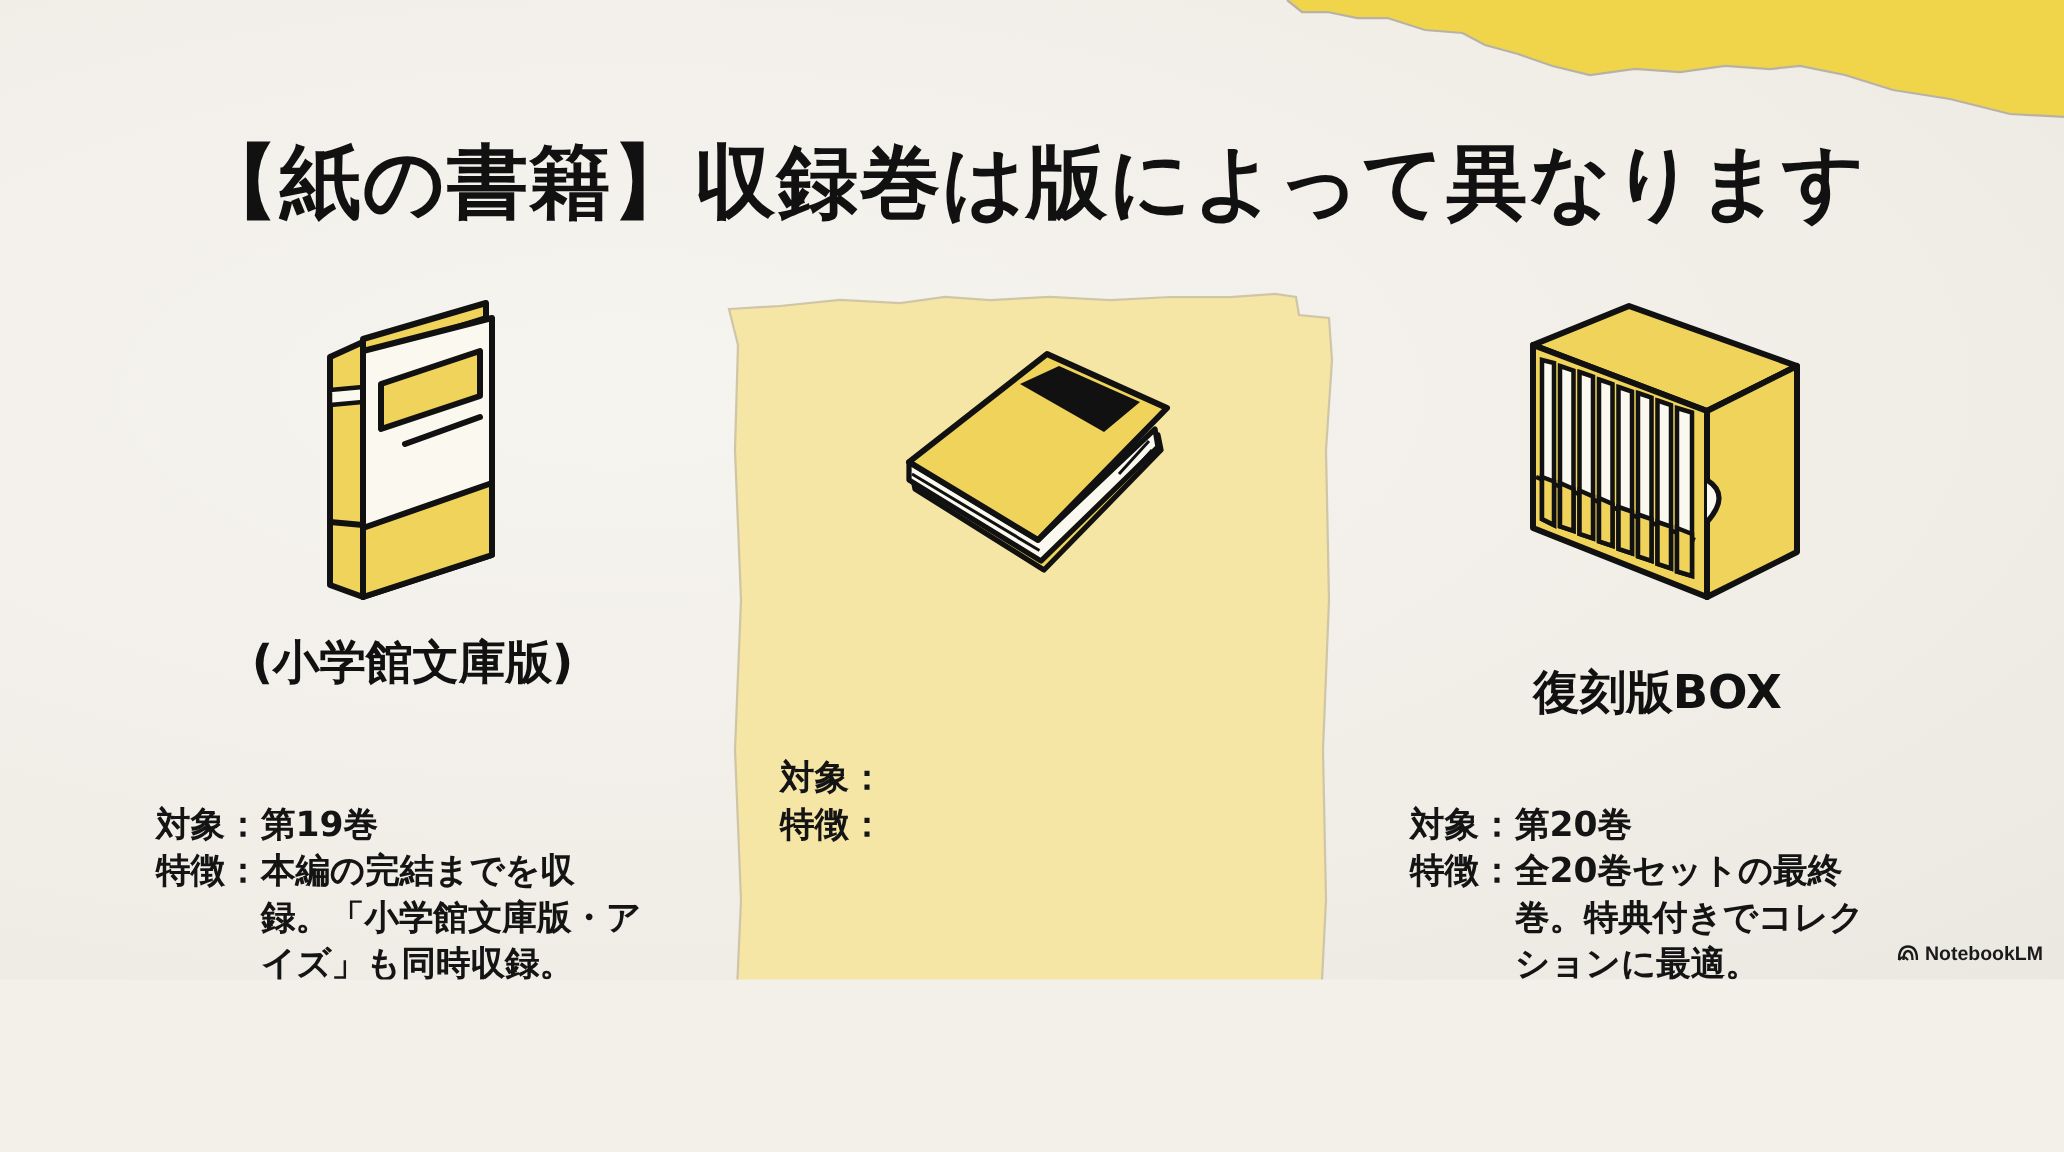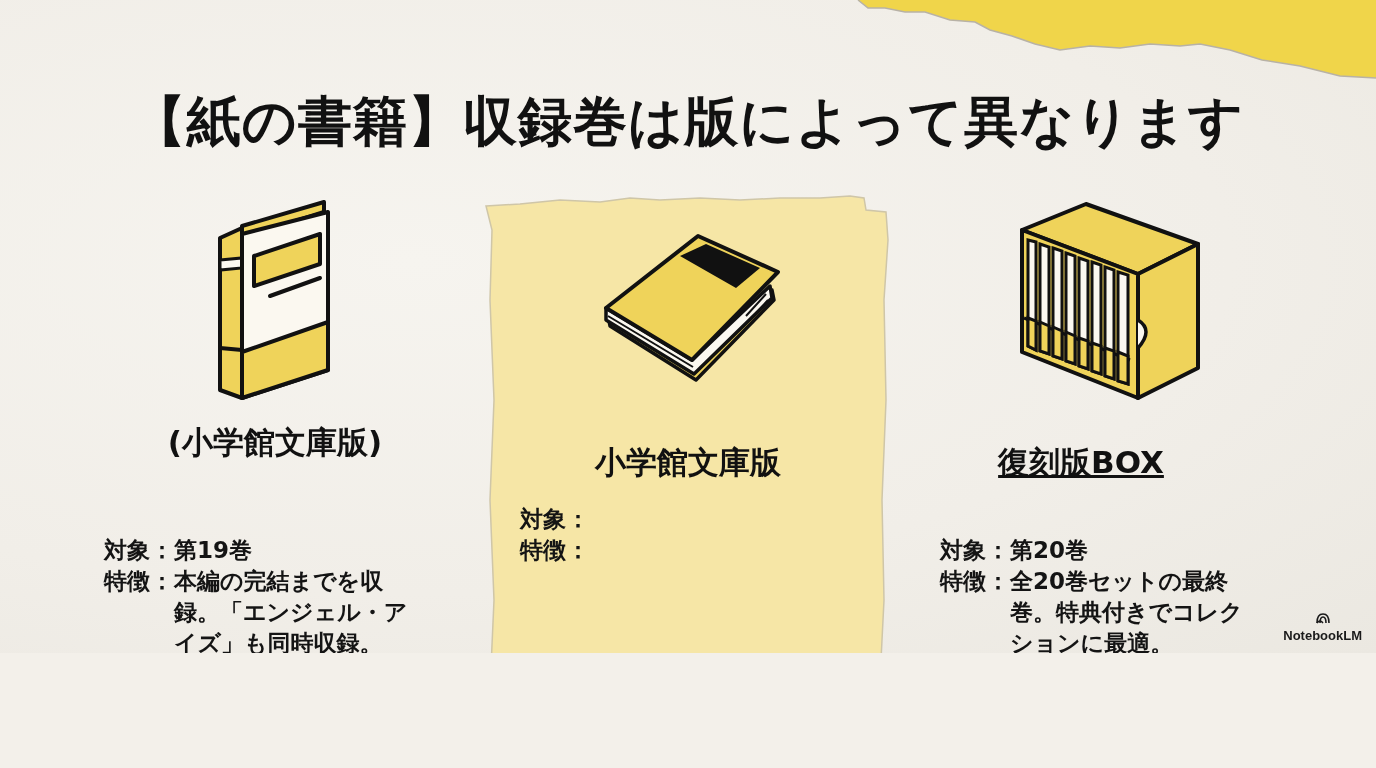--- a/index.html
+++ b/index.html
@@ -21,21 +21,21 @@
       position: absolute; font-size: 31px; font-weight: bold; line-height: 44px;
       text-align: center; color: #111; white-space: nowrap;
     }
     .details { position: absolute; font-size: 23px; font-weight: bold; line-height: 31px; color: #141414; }
     .drow { display: flex; }
     .dlabel { white-space: nowrap; }
     .dcolon { width: 24px; text-align: center; }
     .dval { white-space: pre-line; }
     .brand {
       position: absolute; right: 14px; bottom: 10px; font-size: 13px; font-weight: bold;
-      font-family: "Liberation Sans", sans-serif; color: #1a1a1a; display: flex; align-items: center; gap: 4px; flex-direction: column;
+      font-family: "Liberation Sans", sans-serif; color: #1a1a1a; display: flex; align-items: center; gap: 4px;
     }
   </style>
 </head>
 <body>
 
 <div class="slide">
 
   <svg class="torn" width="1376" height="768">
 
     <path d="M858,0 L1376,0 L1376,78 L1340,76 L1300,66 L1262,60 L1230,50 L1200,44 L1180,46 L1150,44 L1120,48 L1090,46 L1060,50 L1035,44 L1012,36 L990,30 L975,22 L950,20 L925,12 L905,12 L885,8 L868,8 Z" fill="#f0d54a"></path>
@@ -69,37 +69,34 @@
   <div class="details" style="left:104px; top:535px;">
     <div class="drow">
       <span class="dlabel">対象</span>
       <span class="dcolon">：</span>
       <span class="dval">第19巻</span>
     </div>
     <div class="drow">
       <span class="dlabel">特徴</span>
       <span class="dcolon">：</span>
       <span class="dval">本編の完結までを収
-録。「エンジェル・ア
+録。「小学館文庫版・ア
 イズ」も同時収録。</span>
     </div>
   </div>
 
   <div class="icon-wrap" style="left:596px; top:228px;">
     <svg width="186" height="156" viewBox="0 0 186 156">
       <path d="M14,98 L100,152 L178,72 L176,62 L98,140 L12,88 Z" fill="#efd35a" stroke="#111" stroke-width="3.5" stroke-linejoin="round"></path>
       <path d="M10,80 L96,132 L174,58 L176,70 L98,146 L10,92 Z" fill="#fbf8f0" stroke="#111" stroke-width="3.5" stroke-linejoin="round"></path>
       <path d="M12,88 L97,139" stroke="#111" stroke-width="2"></path>
       <path d="M150,88 L170,66 M154,92 L172,72" stroke="#111" stroke-width="2"></path>
       <path d="M10,80 L102,8 L182,44 L96,132 Z" fill="#efd35a" stroke="#111" stroke-width="4" stroke-linejoin="round"></path>
       <path d="M84,28 L110,16 L164,40 L140,60 Z" fill="#111"></path>
     </svg>
-  </div>
-  <div class="heading" style="left:500px; width:376px; top:440px;">
-    <div>小学館文庫版</div>
   </div>
   <div class="details" style="left:520px; top:504px;">
     <div class="drow">
       <span class="dlabel">対象</span>
       <span class="dcolon">：</span>
     </div>
     <div class="drow">
       <span class="dlabel">特徴</span>
       <span class="dcolon">：</span>
     </div>
@@ -127,21 +124,21 @@
         <path d="M35,127 L44,131 L44,159 L35,156 Z"></path>
         <path d="M48,132 L57,136 L57,164 L48,161 Z"></path>
         <path d="M61,138 L70,141 L70,169 L61,166 Z"></path>
         <path d="M74,143 L83,146 L83,174 L74,171 Z"></path>
         <path d="M87,148 L96,151 L96,179 L87,176 Z"></path>
         <path d="M100,152 L110,156 L110,184 L100,181 Z"></path>
       </g>
       <path d="M120,120 Q136,130 120,148" fill="#fbf8f0" stroke="#111" stroke-width="3.5"></path>
     </svg>
   </div>
-  <div class="heading" style="left:896px; width:370px; top:440px;text-decoration:underline;">
+  <div class="heading" style="left:920px; width:370px; top:440px;">
     <div>復刻版BOX</div>
   </div>
   <div class="details" style="left:940px; top:535px;">
     <div class="drow">
       <span class="dlabel">対象</span>
       <span class="dcolon">：</span>
       <span class="dval">第20巻</span>
     </div>
     <div class="drow">
       <span class="dlabel">特徴</span>

